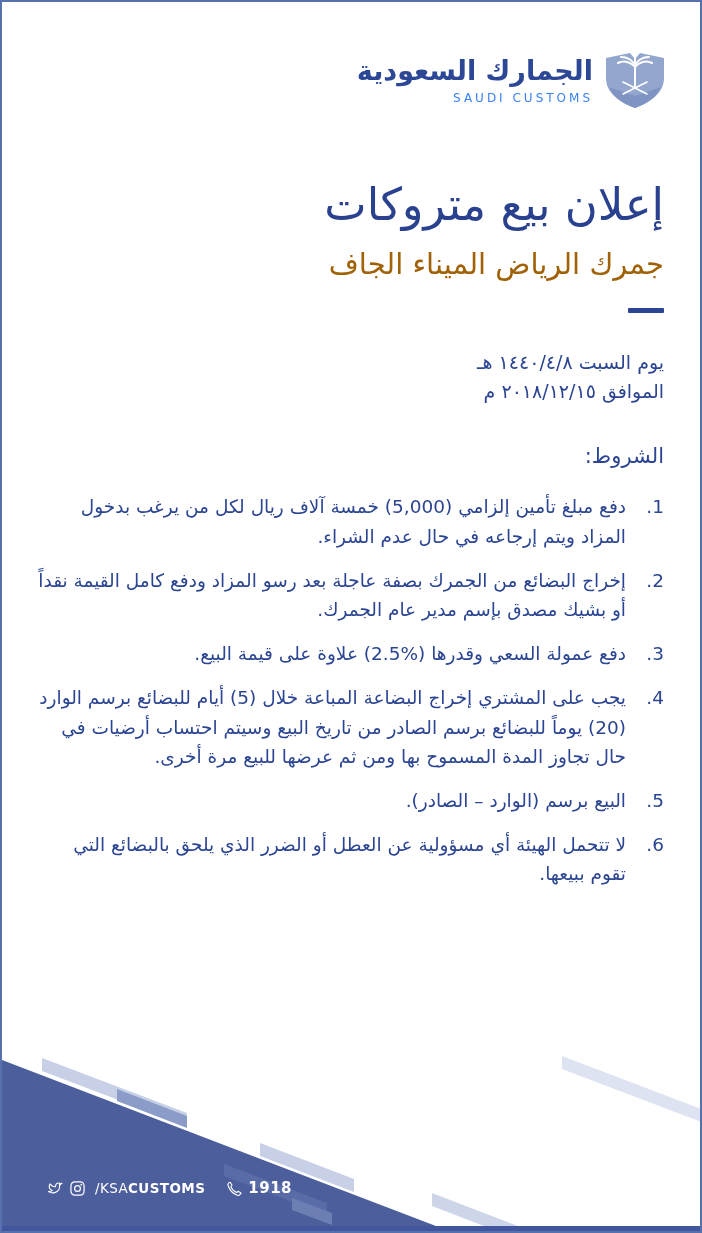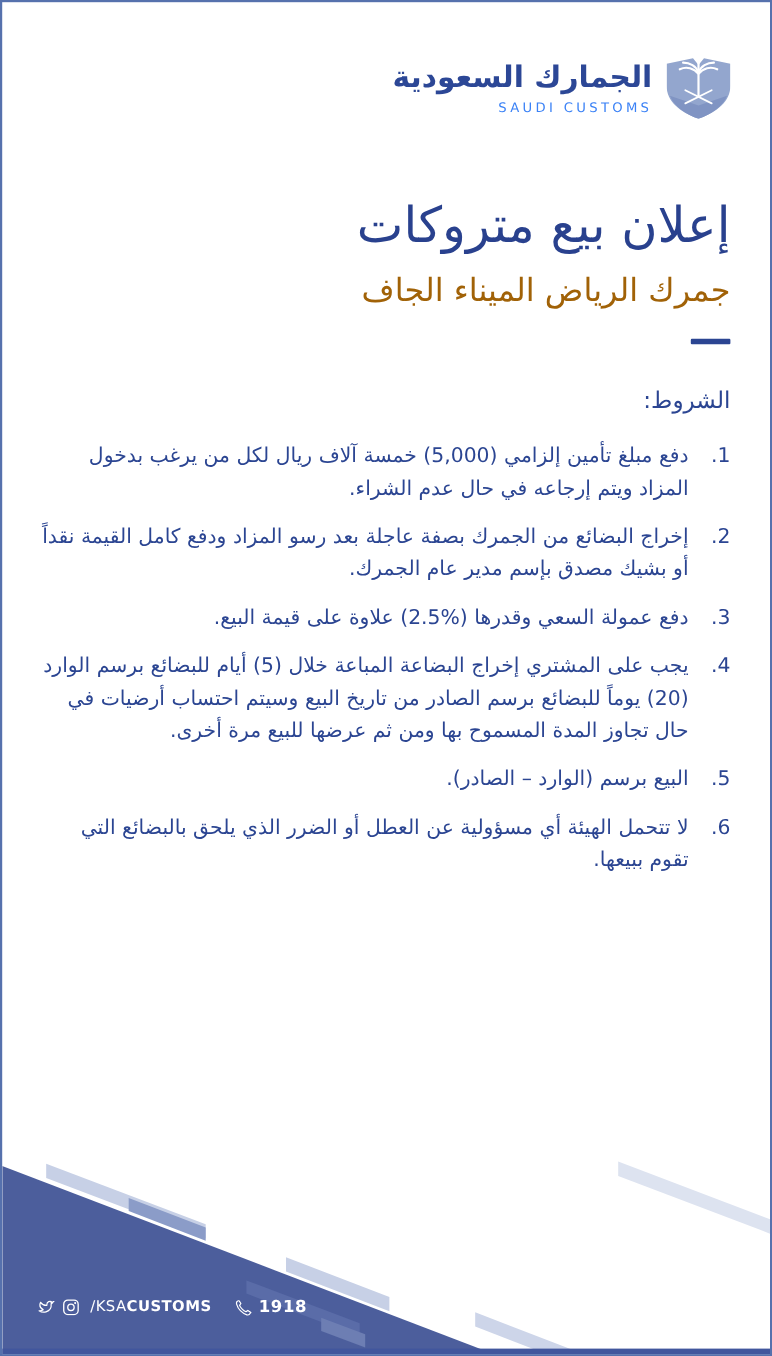--- a/index.html
+++ b/index.html
@@ -41,21 +41,21 @@
     font-size:18.5px; line-height:1.58; color:#2b4592;
   }
   .num { flex:none; width:38px; direction:rtl; unicode-bidi:isolate; }
   .cond-text { flex:1; }
   
   .footer-art { position:absolute; left:0; bottom:0; width:698px; height:180px; display:block; }
   .footer-bar {
     position:absolute; left:0; bottom:0; width:100%; height:5px; background:#41569d;
   }
   .footer-info {
-    position:absolute; left:31px; bottom:34px;
+    position:absolute; left:44px; bottom:34px;
     display:flex; align-items:center; direction:ltr;
     color:#ffffff;
   }
   .footer-info svg { display:block; }
   .soc-icon { margin-right:7px; }
   .handle { font-size:13.5px; letter-spacing:.4px; margin-left:3px; }
   .handle .bold { font-weight:bold; }
   .phone-group { display:flex; align-items:flex-end; margin-left:22px; }
   .phone-number { font-size:15px; font-weight:bold; margin-left:6px; letter-spacing:.5px; }
 </style>
@@ -84,20 +84,24 @@
       <div class="logo-words">
         <div class="logo-ar">الجمارك السعودية</div>
         <div class="logo-en">SAUDI CUSTOMS</div>
       </div>
     </div>
 
     <h1 class="title" style="margin-bottom:0;">إعلان بيع متروكات</h1>
     <div class="subtitle">جمرك الرياض الميناء الجاف</div>
     <div class="divider-dash"></div>
 
+    <div class="dates">
+      <div>يوم السبت ١٤٤٠/٤/٨ هـ</div>
+      <div>الموافق ٢٠١٨/١٢/١٥ م</div>
+    </div>
 
 
     <div class="cond-heading">الشروط:</div>
     <ol class="cond-list">
       <li>
         <span class="num">1.</span>
         <span class="cond-text">دفع مبلغ تأمين إلزامي (5,000) خمسة آلاف ريال لكل من يرغب بدخول المزاد ويتم إرجاعه في حال عدم الشراء.</span>
       </li>
       <li>
         <span class="num">2.</span>

